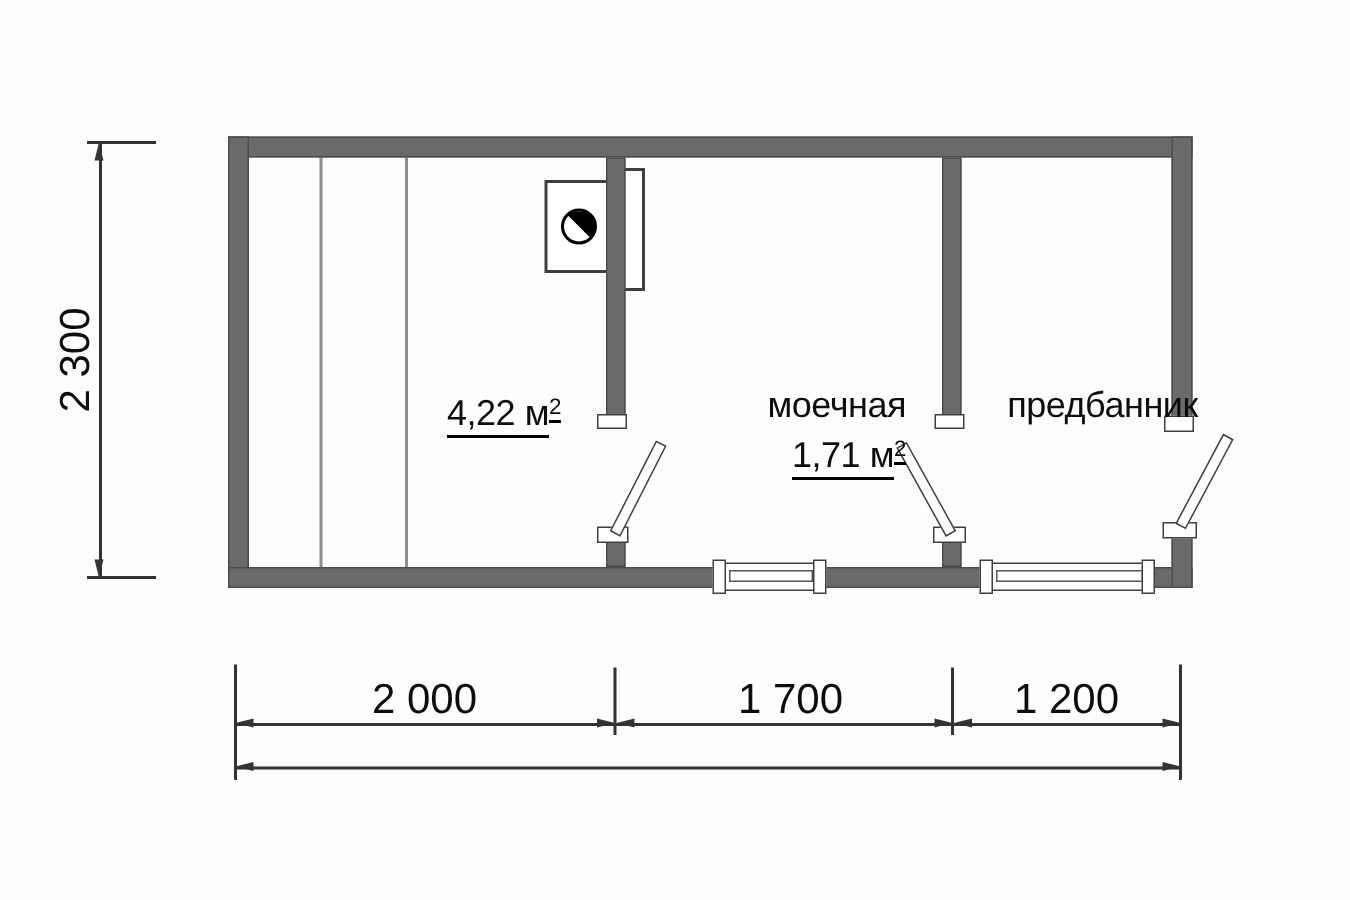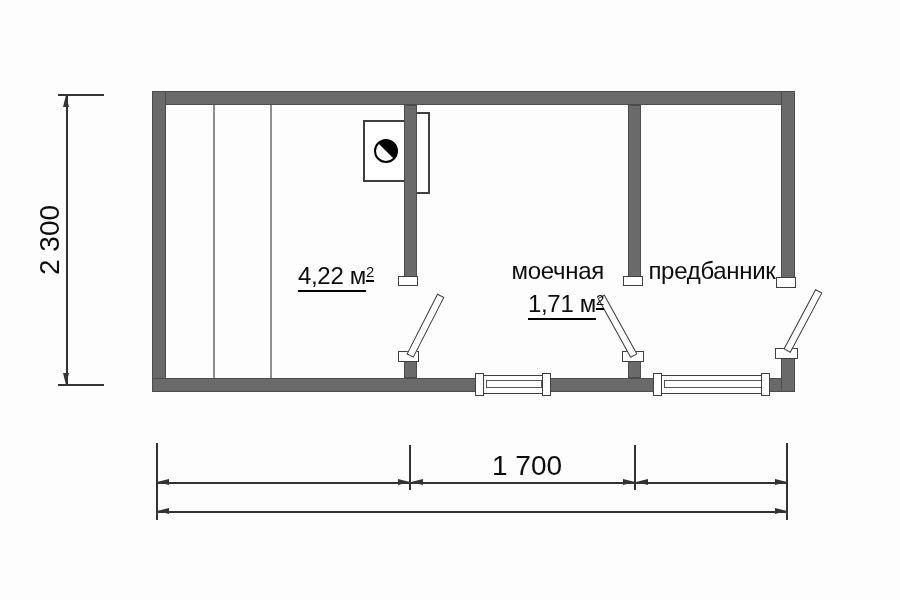--- a/index.html
+++ b/index.html
@@ -86,21 +86,21 @@
   <div class="win-cap" style="left:653px;top:373px;width:9px;height:23px;"></div>
   <div class="win-cap" style="left:761px;top:373px;width:9px;height:23px;"></div>
 
   <div class="room-label" style="left:256px;top:257px;width:160px;">
     <div class="room-area"><span class="uval">4,22 м</span><sup>2</sup></div>
   </div>
   <div class="room-label" style="left:444px;top:257px;width:160px;text-align:right;">
     <div>моечная</div>
     <div class="room-area"><span class="uval">1,71 м</span><sup>2</sup></div>
   </div>
-  <div class="room-label" style="left:627px;top:257px;width:170px;">
+  <div class="room-label" style="left:650px;top:257px;width:170px;">
     <div>предбанник</div>
   </div>
 
   <div class="dline" style="left:66px;top:95px;width:2px;height:290px;"></div>
   <div class="arr up" style="left:63px;top:95px;"></div>
   <div class="arr down" style="left:63px;top:373px;"></div>
   <div class="dline" style="left:58px;top:94px;width:46px;height:2px;"></div>
   <div class="dline" style="left:58px;top:384px;width:46px;height:2px;"></div>
   <div class="dtext vlabel" style="left:0px;top:226px;width:100px;height:28px;">2 300</div>
 
@@ -108,19 +108,21 @@
   <div class="dline" style="left:156px;top:443px;width:2px;height:77px;"></div>
   <div class="dline" style="left:409px;top:445px;width:2px;height:45px;"></div>
   <div class="dline" style="left:634px;top:445px;width:2px;height:45px;"></div>
   <div class="dline" style="left:786px;top:443px;width:2px;height:77px;"></div>
   <div class="arr left" style="left:157px;top:479px;"></div>
   <div class="arr right" style="left:398px;top:479px;"></div>
   <div class="arr left" style="left:411px;top:479px;"></div>
   <div class="arr right" style="left:623px;top:479px;"></div>
   <div class="arr left" style="left:636px;top:479px;"></div>
   <div class="arr right" style="left:775px;top:479px;"></div>
+  <div class="dtext" style="left:233px;top:452px;width:100px;">2 000</div>
   <div class="dtext" style="left:477px;top:452px;width:100px;">1 700</div>
+  <div class="dtext" style="left:661px;top:452px;width:100px;">1 200</div>
 
   <div class="dline" style="left:157px;top:511px;width:630px;height:2px;"></div>
   <div class="arr left" style="left:157px;top:508px;"></div>
   <div class="arr right" style="left:775px;top:508px;"></div>
 
 </div>
 
 </body></html>

